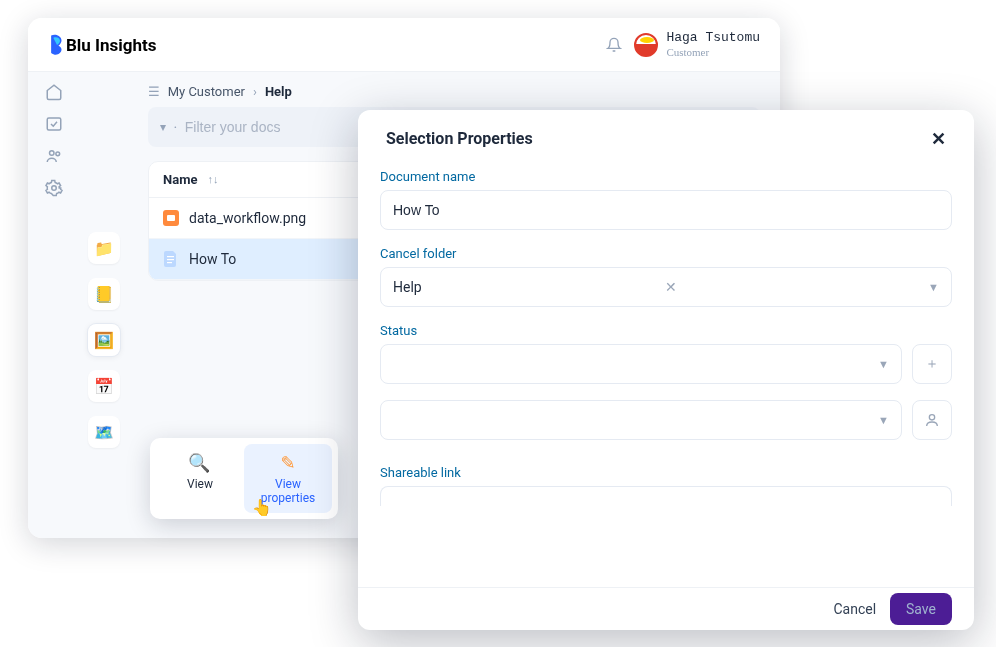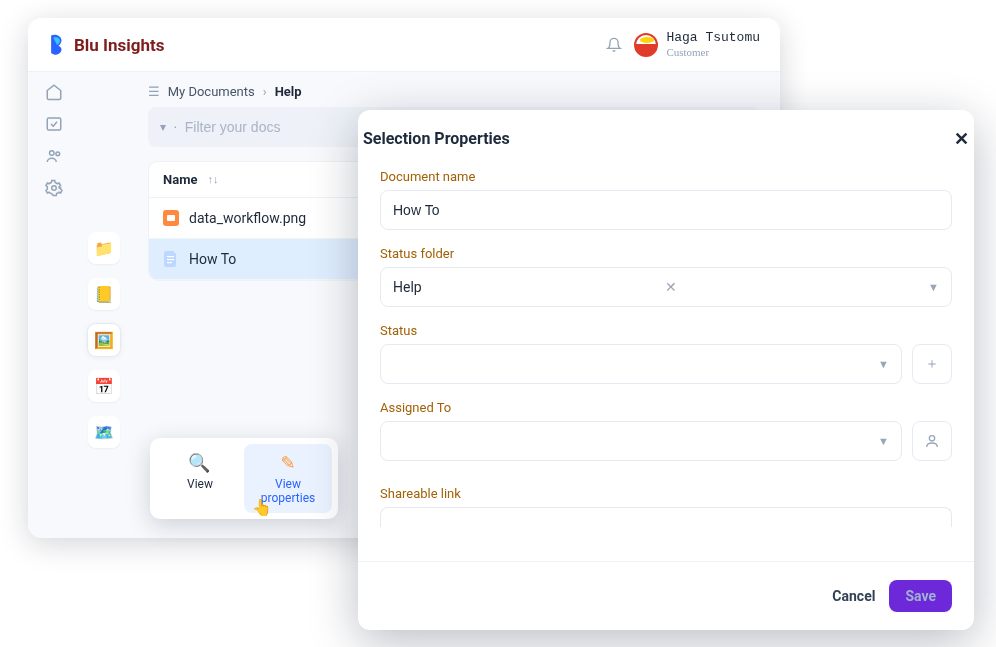--- a/index.html
+++ b/index.html
@@ -25,21 +25,21 @@
     overflow: hidden;
   }
   .topbar {
     height: 54px;
     display: flex;
     align-items: center;
     padding: 0 20px;
     border-bottom: 1px solid #eef1f5;
     background:#fff;
   }
-  .brand { display:flex; align-items:center; gap:8px; font-weight:700; color:#7f1d1d; font-size:17px; }
+  .brand { display:flex; align-items:center; font-weight:700; color:#000000; font-size:17px; }
   .brand-logo { width:18px; height:22px; }
   .top-spacer { flex:1; }
   .bell { color:#94a3b8; margin-right:12px; }
   .avatar { width:24px; height:24px; border-radius:50%; background:linear-gradient(#fff 0 45%, #e13b2b 45% 100%); border:2px solid #e13b2b; margin-right:8px; position:relative;}
   .avatar::after{content:"";position:absolute;top:2px;left:4px;width:14px;height:6px;border-radius:50%;background:#ffd200;}
   .user { line-height:1.1; }
   .user-name { font-size:13px; color:#1e293b;font-family:Liberation Mono, monospace; }
   .user-role { font-size:11px; color:#94a3b8;font-family:Liberation Serif, serif; }
 
   .content { display:flex; height:calc(100% - 54px); background:#f7f9fc; }
@@ -87,42 +87,42 @@
   .ctx-item.active .ci-icon{ color:#ff9838;}
   .ctx-item:nth-child(1) .ci-icon{ color:#3a76ff;}
   .cursor { position:absolute; left:252px; top:498px; font-size:16px; color:#000;}
 
   
   .panel {
     position:absolute; left:358px; top:110px; width:616px; height:520px;
     background:#fff; border-radius:12px; box-shadow:0 12px 48px rgba(15,23,42,0.28);
     display:flex; flex-direction:column;
   }
-  .panel-head { display:flex; align-items:center; padding:18px 5px; font-weight:700; font-size:16px; color:#1e293b;}
+  .panel-head { display:flex; align-items:center; padding:18px 28px; font-weight:700; font-size:16px; color:#1e293b;}
   .panel-head .spacer{flex:1;}
   .close { color:#1e293b; font-size:18px; cursor:pointer;}
   .panel-body { flex:1; padding:2px 22px 10px; overflow:auto; }
   .panel-body::-webkit-scrollbar{width:6px;}
   .panel-body::-webkit-scrollbar-thumb{background:#cbd5e1;border-radius:3px;}
 
   .field { margin-bottom:16px; }
-  .flabel { font-size:13px; color:#a16207; margin-bottom:6px; }
+  .flabel { font-size:13px; color:#0369a1; margin-bottom:6px; }
   .finput {
     width:100%; height:40px; border:1px solid #e5eaf2; border-radius:8px; padding:0 12px;
     font-size:14px; color:#1e293b; background:#fff;
   }
   .frow { display:flex; gap:10px; align-items:center;}
   .fselect { flex:1; height:40px; border:1px solid #e5eaf2; border-radius:8px; padding:0 12px; display:flex; align-items:center; color:#1e293b; position:relative;}
   .fselect .caret { margin-left:auto; color:#9aa6b8; font-size:11px;}
   .fselect .clear { margin-left:auto; color:#9aa6b8; margin-right:8px;}
   .sqbtn { width:40px; height:40px; border:1px solid #e5eaf2; border-radius:8px; display:flex; align-items:center; justify-content:center; color:#9aa6b8;}
 
-  .panel-foot { border-top:1px solid #eef1f5; padding:18px 22px; display:flex; justify-content:flex-end; gap:14px; align-items:center;font-weight:bold;}
+  .panel-foot { border-top:1px solid #eef1f5; padding:5px 22px; display:flex; justify-content:flex-end; gap:14px; align-items:center;}
   .btn-cancel { color:#334155; font-size:14px; }
-  .btn-save { background:#6d28d9; color:#9fb3cf; padding:8px 16px; border-radius:8px; font-size:14px;}
+  .btn-save { background:#4c1d95; color:#9fb3cf; padding:8px 16px; border-radius:8px; font-size:14px;}
 
   svg { display:block; }
 </style>
 </head>
 <body>
 
 <div class="app-window">
 
   <div class="topbar">
     <div class="brand">
@@ -178,21 +178,21 @@
       <div class="chip">📁</div>
       <div class="chip">📒</div>
       <div class="chip active">🖼️</div>
       <div class="chip">📅</div>
       <div class="chip">🗺️</div>
     </div>
 
     <div class="main">
       <div class="breadcrumb">
         <span style="color:#94a3b8;">☰</span>
-        <span>My Documents</span>
+        <span>My Customer</span>
         <span class="sep">›</span>
         <span class="current">Help</span>
       </div>
 
       <div class="filter">
         <span style="font-size:12px;">▾</span>
         <span style="font-size:8px;">•</span>
         <input placeholder="Filter your docs" style="">
       </div>
 
@@ -243,21 +243,21 @@
     <span class="close">✕</span>
   </div>
 
   <div class="panel-body">
     <div class="field">
       <div class="flabel">Document name</div>
       <input class="finput" value="How To" style="">
     </div>
 
     <div class="field">
-      <div class="flabel">Status folder</div>
+      <div class="flabel">Cancel folder</div>
       <div class="fselect">
         <span>Help</span>
         <span class="clear">✕</span>
         <span class="caret">▼</span>
       </div>
     </div>
 
     <div class="field">
       <div class="flabel">Status</div>
       <div class="frow">
@@ -265,21 +265,20 @@
           <span></span>
           <span class="caret">▼</span>
         </div>
         <div class="sqbtn">
           <span>＋</span>
         </div>
       </div>
     </div>
 
     <div class="field">
-      <div class="flabel">Assigned To</div>
       <div class="frow">
         <div class="fselect">
           <span></span>
           <span class="caret">▼</span>
         </div>
         <div class="sqbtn">
           <span>
             <svg width="16" height="16" viewBox="0 0 24 24" fill="none" stroke="currentColor" stroke-width="2">
                 <circle cx="12" cy="8" r="4"></circle>
                 <path d="M4 21c0-4 4-6 8-6s8 2 8 6"></path>

